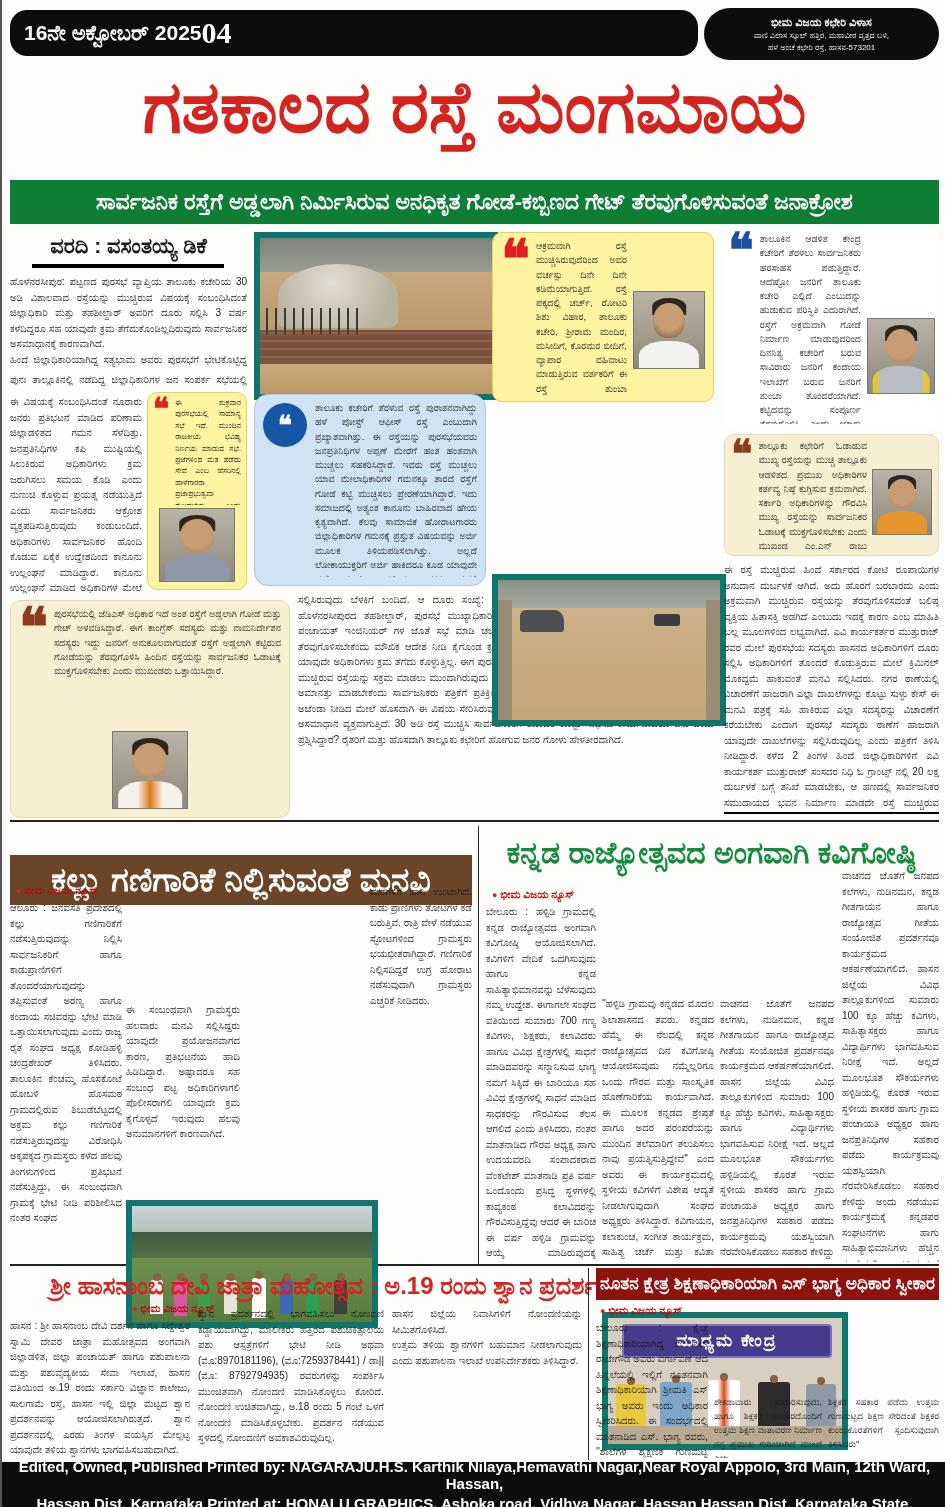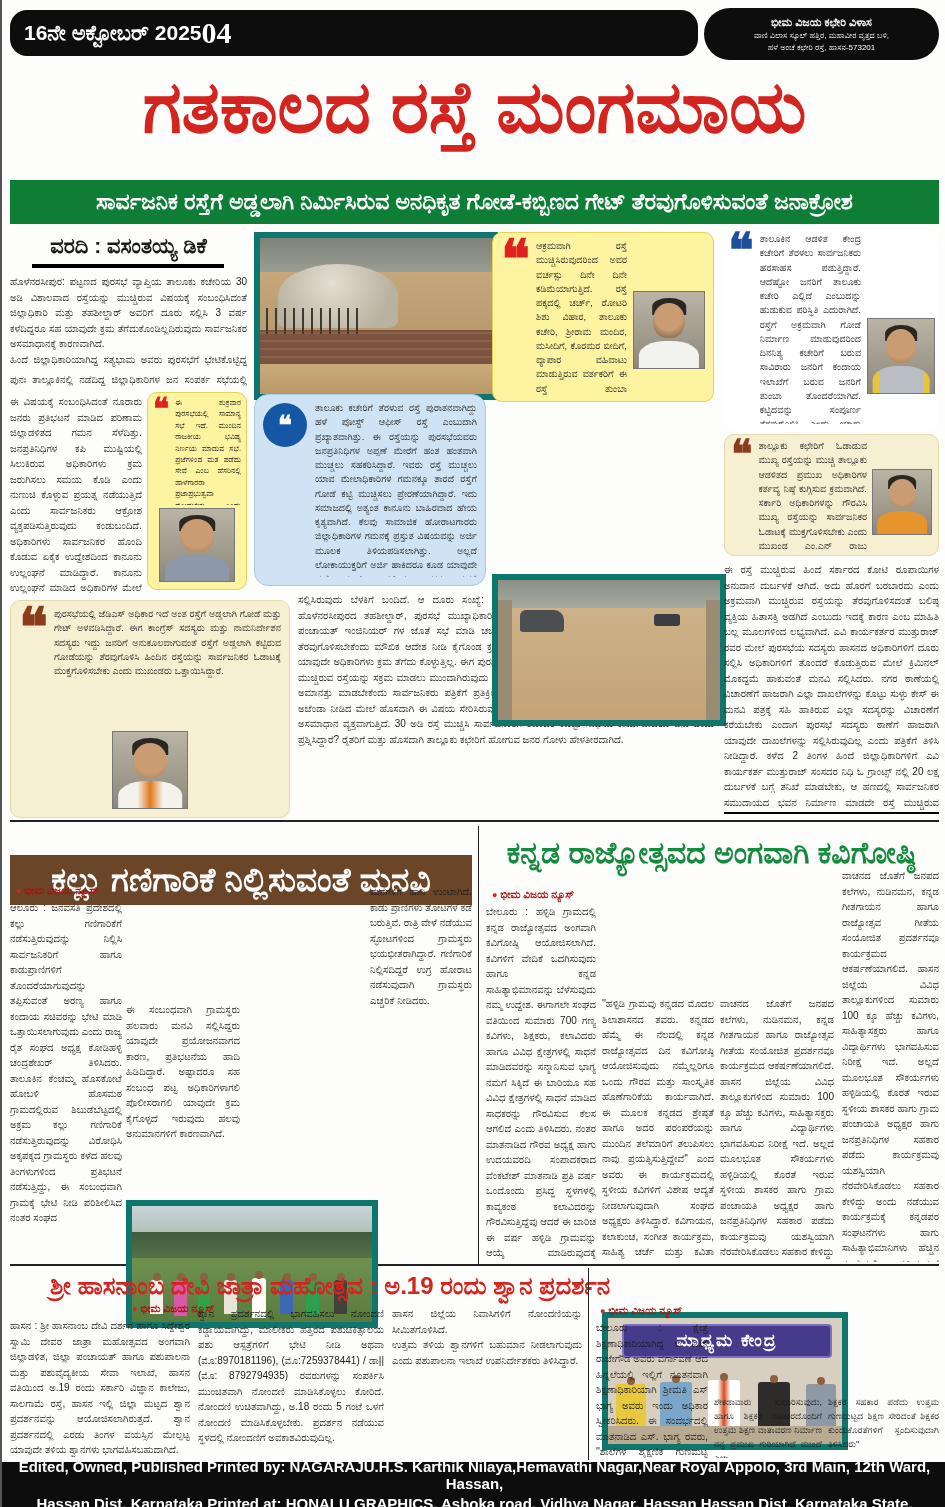--- a/index.html
+++ b/index.html
@@ -249,20 +249,21 @@
   <div class="abs newsby" style="left:130px;top:1302px;">
     <span class="dot">●</span>
     <span>ಭೀಮ ವಿಜಯ ನ್ಯೂಸ್</span>
   </div>
   <div class="abs txt" style="left:8px;top:1318px;width:180px;height:140px;">ಹಾಸನ : ಶ್ರೀ ಹಾಸನಾಂಬ ದೇವಿ ದರ್ಶನ ಹಾಗೂ ಸಿದ್ದೇಶ್ವರ ಸ್ವಾಮಿ ದೇವರ ಜಾತ್ರಾ ಮಹೋತ್ಸವದ ಅಂಗವಾಗಿ ಜಿಲ್ಲಾಡಳಿತ, ಜಿಲ್ಲಾ ಪಂಚಾಯತ್ ಹಾಗೂ ಪಶುಪಾಲನಾ ಮತ್ತು ಪಶುವೈದ್ಯಕೀಯ ಸೇವಾ ಇಲಾಖೆ, ಹಾಸನ ವತಿಯಿಂದ ಅ.19 ರಂದು ಸರ್ಕಾರಿ ವಿಜ್ಞಾನ ಕಾಲೇಜು, ಸಾಲಗಾಮೆ ರಸ್ತೆ, ಹಾಸನ ಇಲ್ಲಿ ಜಿಲ್ಲಾ ಮಟ್ಟದ ಶ್ವಾನ ಪ್ರದರ್ಶನವನ್ನು ಆಯೋಜಿಸಲಾಗಿರುತ್ತದೆ. ಶ್ವಾನ ಪ್ರದರ್ಶನದಲ್ಲಿ ಎರಡು ತಿಂಗಳ ವಯಸ್ಸಿನ ಮೇಲ್ಪಟ್ಟ ಯಾವುದೇ ತಳಿಯ ಶ್ವಾನಗಳು ಭಾಗವಹಿಸಬಹುದಾಗಿದೆ.</div>
   <div class="abs txt" style="left:196px;top:1306px;width:186px;height:152px;">ಶ್ವಾನ ಪ್ರದರ್ಶನದಲ್ಲಿ ಭಾಗವಹಿಸಲು ನೋಂದಣಿ ಕಡ್ಡಾಯವಾಗಿದ್ದು, ಮಾಲೀಕರು ಹತ್ತಿರದ ಪಶುಚಿಕಿತ್ಸಾಲಯ ಪಶು ಆಸ್ಪತ್ರೆಗಳಿಗೆ ಭೇಟಿ ನೀಡಿ ಅಥವಾ (ಮೊ:8970181196), (ಮೊ:7259378441) / ಡಾ|| (ಮೊ: 8792794935) ರವರುಗಳನ್ನು ಸಂಪರ್ಕಿಸಿ ಮುಂಚಿತವಾಗಿ ನೋಂದಣಿ ಮಾಡಿಸಿಕೊಳ್ಳಲು ಕೋರಿದೆ. ನೋಂದಣಿ ಉಚಿತವಾಗಿದ್ದು, ಅ.18 ರಂದು 5 ಗಂಟೆ ಒಳಗೆ ನೋಂದಣಿ ಮಾಡಿಸಿಕೊಳ್ಳಬೇಕು. ಪ್ರದರ್ಶನ ನಡೆಯುವ ಸ್ಥಳದಲ್ಲಿ ನೋಂದಣಿಗೆ ಅವಕಾಶವಿರುವುದಿಲ್ಲ.</div>
   <div class="abs txt" style="left:390px;top:1306px;width:190px;height:152px;">ಹಾಸನ ಜಿಲ್ಲೆಯ ನಿವಾಸಿಗಳಿಗೆ ನೋಂದಣಿಯನ್ನು ಸೀಮಿತಗೊಳಿಸಿದೆ.
 ಉತ್ತಮ ತಳಿಯ ಶ್ವಾನಗಳಿಗೆ ಬಹುಮಾನ ನೀಡಲಾಗುವುದು ಎಂದು ಪಶುಪಾಲನಾ ಇಲಾಖೆ ಉಪನಿರ್ದೇಶಕರು ತಿಳಿಸಿದ್ದಾರೆ.</div>
   <div class="abs vline" style="left:586px;top:1268px;height:192px;"></div>
 
+  <div class="abs maroonbar" style="left:594px;top:1268px;width:343px;height:32px;">ನೂತನ ಕ್ಷೇತ್ರ ಶಿಕ್ಷಣಾಧಿಕಾರಿಯಾಗಿ ಎಸ್ ಭಾಗ್ಯ ಅಧಿಕಾರ ಸ್ವೀಕಾರ</div>
   <div class="abs newsby" style="left:598px;top:1304px;">
     <span class="dot">●</span>
     <span>ಭೀಮ ವಿಜಯ ನ್ಯೂಸ್</span>
   </div>
   <div class="abs txt" style="left:594px;top:1320px;width:112px;height:138px;">ಬೇಲೂರು : ಕ್ಷೇತ್ರ ಶಿಕ್ಷಣಾಧಿಕಾರಿಯಾಗಿದ್ದ ಬಿ ಎಲ್ ರಾಜೇಗೌಡ ಅವರು ವರ್ಗಾವಣೆ ಆದ ಹಿನ್ನಲೆಯಲ್ಲಿ ಇಲ್ಲಿಗೆ ನೂತನವಾಗಿ ಶಿಕ್ಷಣಾಧಿಕಾರಿಯಾಗಿ ಶ್ರೀಮತಿ ಎಸ್ ಭಾಗ್ಯ ಅವರು ಇಂದು ಅಧಿಕಾರ ಸ್ವೀಕರಿಸಿದರು. ಈ ಸಂದರ್ಭದಲ್ಲಿ ಮಾತನಾಡಿದ ಎಸ್. ಭಾಗ್ಯ ರವರು, ''ಶಾಲೆಗಳ ಶೈಕ್ಷಣಿಕ ಗುಣಮಟ್ಟ ಹೆಚ್ಚಿಸುವುದು, ವಿದ್ಯಾರ್ಥಿಗಳ ಹಾಜರಾತಿ</div>
 
   <div class="abs txt sm" style="left:712px;top:1396px;width:108px;height:62px;">ಶೇಕಡಾವಾರು ಸುಧಾರಿಸುವುದು, ಹಾಗೂ ಶಿಕ್ಷಕರ ಸಹಕಾರದೊಂದಿಗೆ ಉತ್ತಮ ಶಿಕ್ಷಣ ವಾತಾವರಣ ನಿರ್ಮಾಣ ನನ್ನ ಪ್ರಮುಖ ಗುರಿಯಾಗಿದೆ ಮುಂದೆ ಎಲ್ಲಾ</div>
   <div class="abs txt sm" style="left:826px;top:1396px;width:111px;height:62px;">ಶಿಕ್ಷಕರ ಸಹಕಾರ ಪಡೆದು ಉತ್ತಮ ಗುಣಮಟ್ಟದ ಶಿಕ್ಷಣ ಸೇರಿದಂತೆ ಶಿಕ್ಷಕರ ಕುಂದುಕೊರತೆಗಳಿಗೆ ಸ್ಪಂದಿಸುವುದಾಗಿ ತಿಳಿಸಿದರು''</div>
 
   <div class="abs footer" style="left:0;top:1462px;width:945px;height:45px;">

